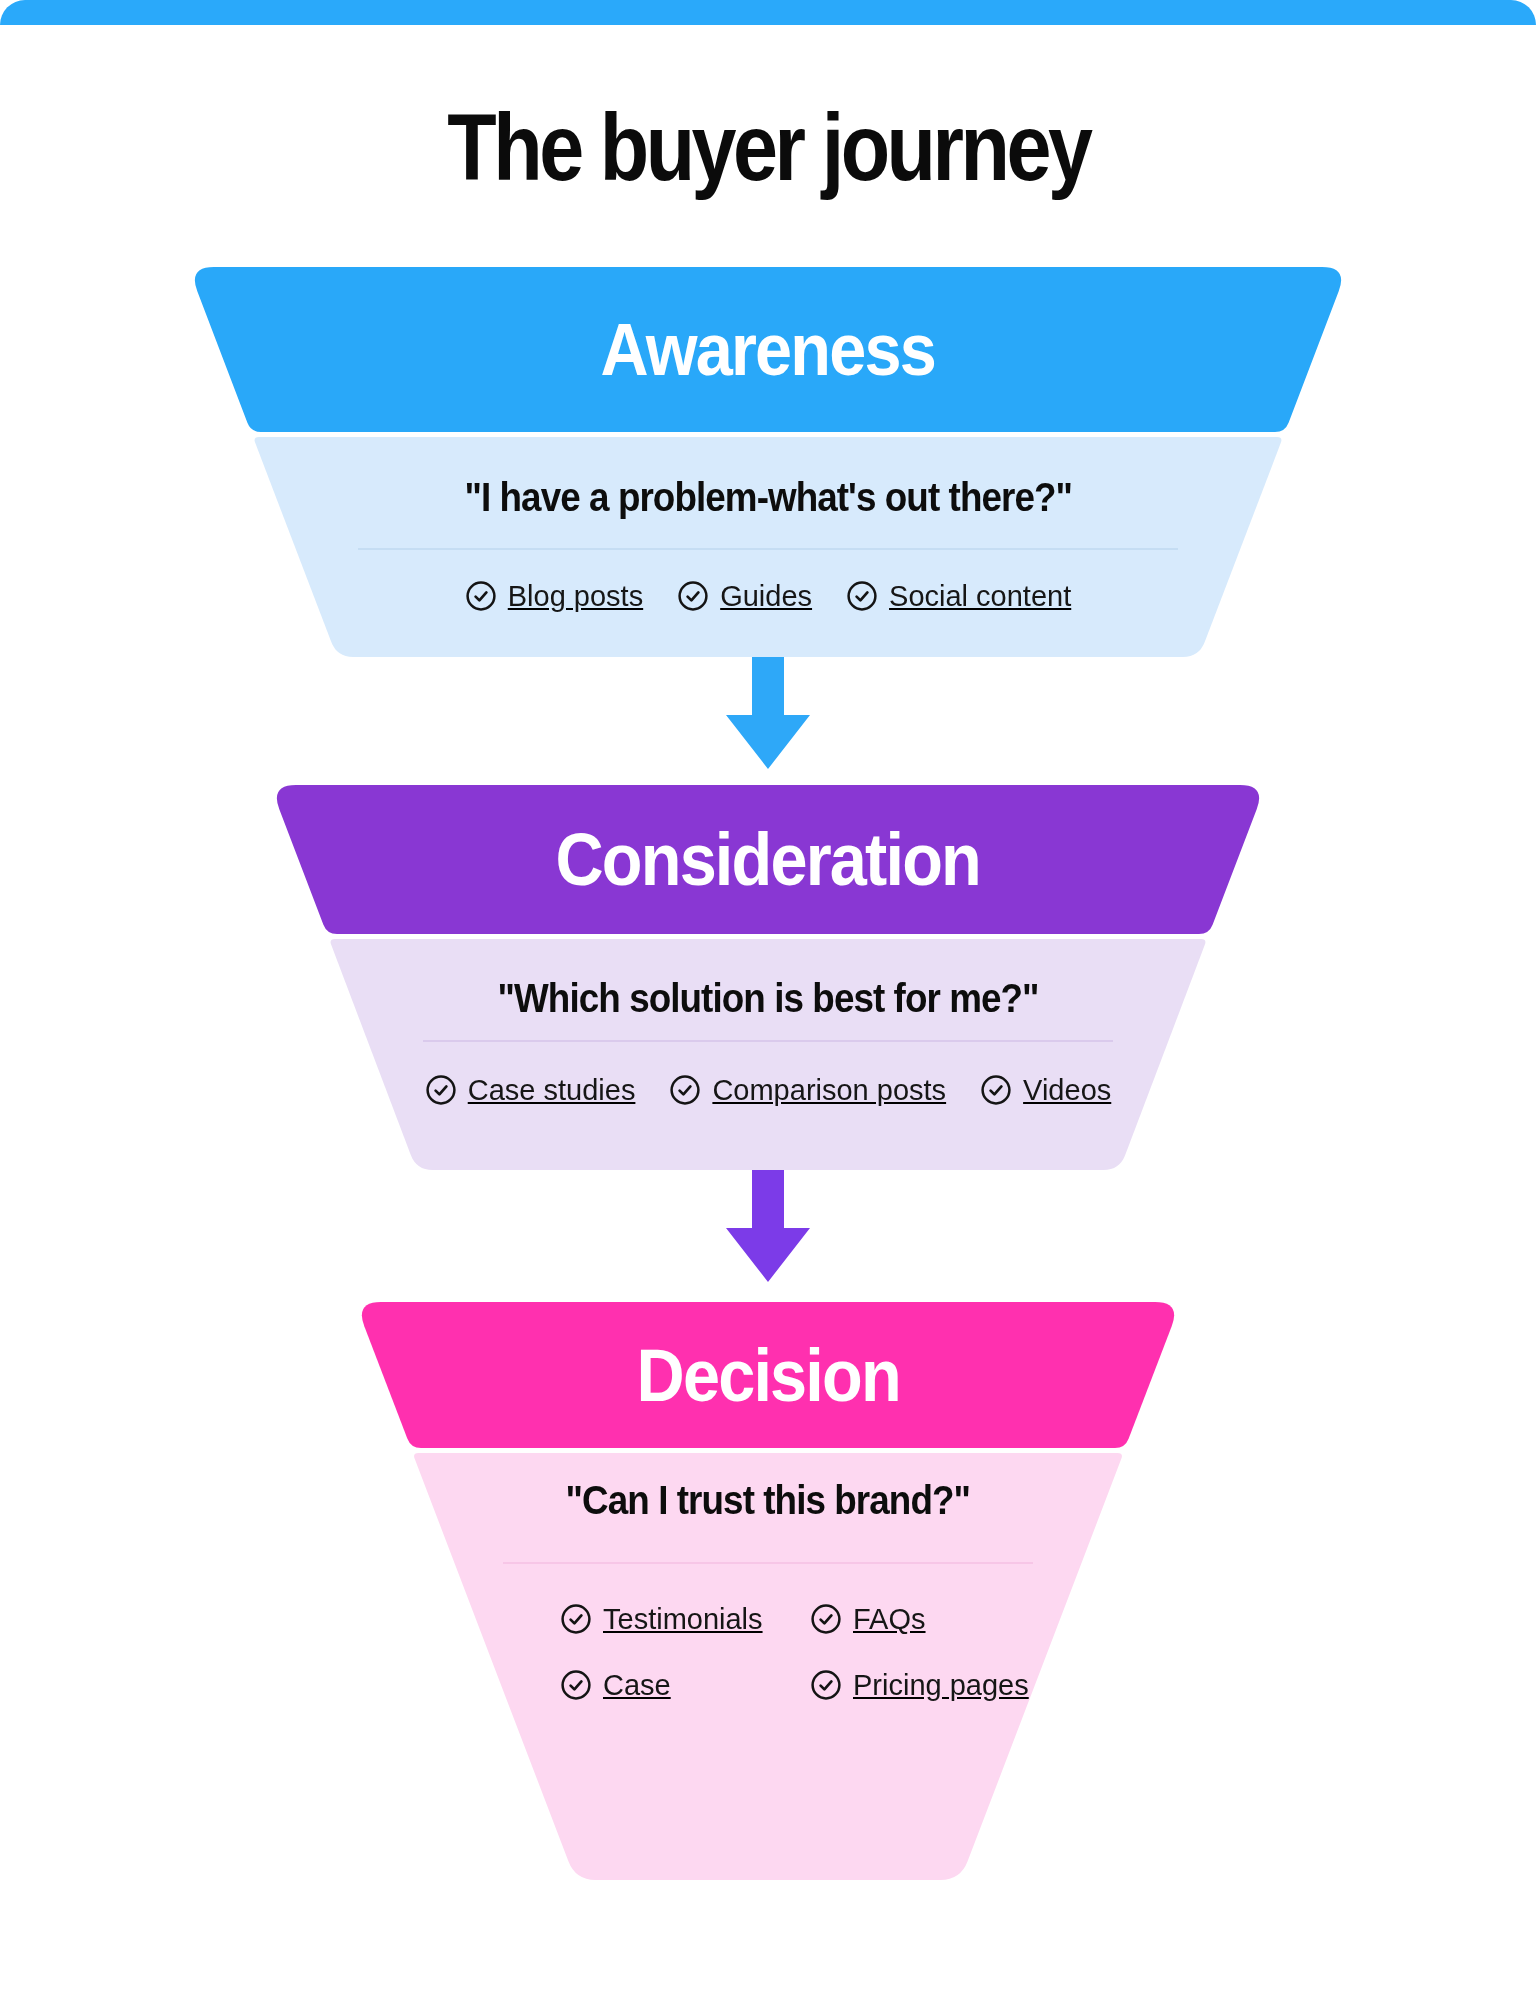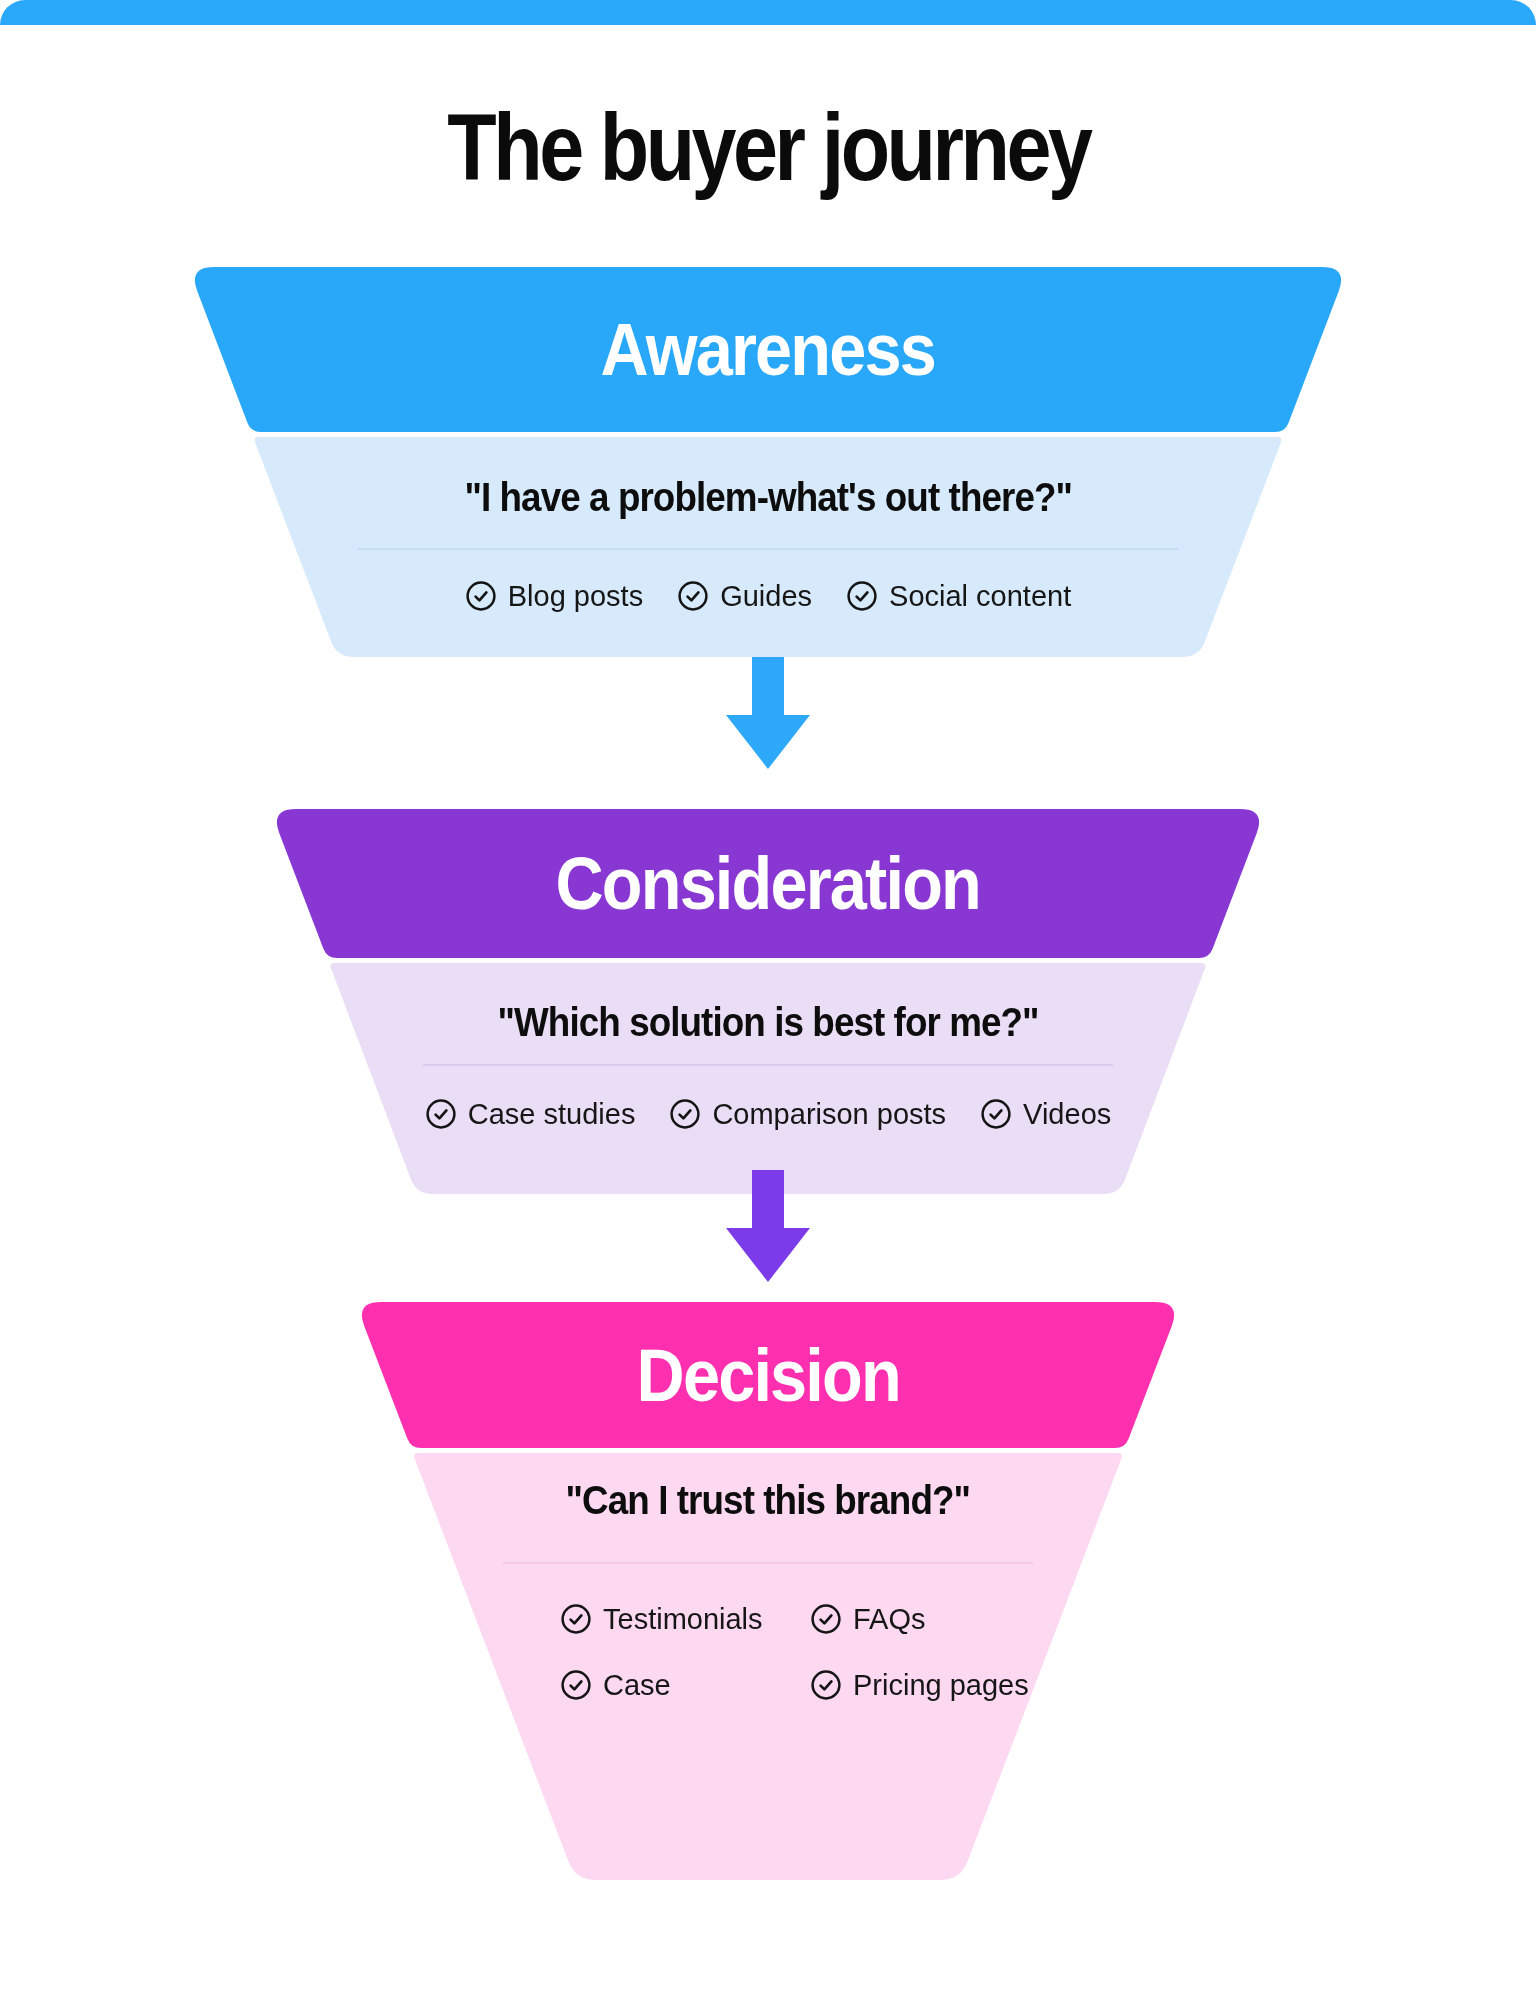--- a/index.html
+++ b/index.html
@@ -37,21 +37,21 @@
   .divider{position:absolute;height:2px;left:50%;transform:translateX(-50%);opacity:0.9;}
   .check-row{
     position:absolute;left:0;width:100%;
     display:flex;justify-content:center;align-items:center;gap:34px;
   }
   .check-grid{
     position:absolute;display:grid;
     grid-template-columns:250px max-content;
     row-gap:34px;
   }
-  .check-item{display:flex;align-items:center;gap:11px;}
+  .check-item{display:flex;align-items:center;gap:11px;text-decoration:underline;}
   .check-item .label{
     font-size:29px;line-height:1;color:#161616;font-weight:400;letter-spacing:0;
     white-space:nowrap;
   }
   .check-item svg{display:block;flex:0 0 auto;}
   .arrow{position:absolute;display:block;}
 </style>
 </head>
 <body>
 
@@ -97,21 +97,21 @@
         </svg>
         <span class="label">Social content</span>
       </div>
     </div>
   </div>
 
   <svg class="arrow" style="left:726px;top:657px;" width="84" height="112" viewBox="0 0 84 112">
     <path d="M26,0 H58 V58 H84 L42,112 L0,58 H26 Z" fill="#2EA8F8"></path>
   </svg>
 
-  <div class="stage" style="left:270px;top:809px;width:996px;height:385px;">
+  <div class="stage" style="left:270px;top:785px;width:996px;height:385px;">
     <svg class="shape" width="996" height="385" viewBox="0 0 996 385">
       <path d="M26,0 H970 Q996,0 986.7,24.3 L942.6,139.7 Q939,149 929,149 H67 Q57,149 53.4,139.7 L9.3,24.3 Q0,0 26,0 Z" fill="#8937D3"></path>
       <path transform="translate(59,154)" d="M6,0 H872 Q878,0 875.9,5.6 L796.2,216 Q790.5,231 774.5,231 H103.5 Q87.5,231 81.8,216 L2.1,5.6 Q0,0 6,0 Z" fill="#E9DEF5"></path>
     </svg>
     <div class="stage-label" style="top:0;height:149px;font-size:74px;">
       <span class="squeeze">Consideration</span>
     </div>
     <div class="quote" style="top:193px;">
       <span class="squeeze">"Which solution is best for me?"</span>
     </div>

